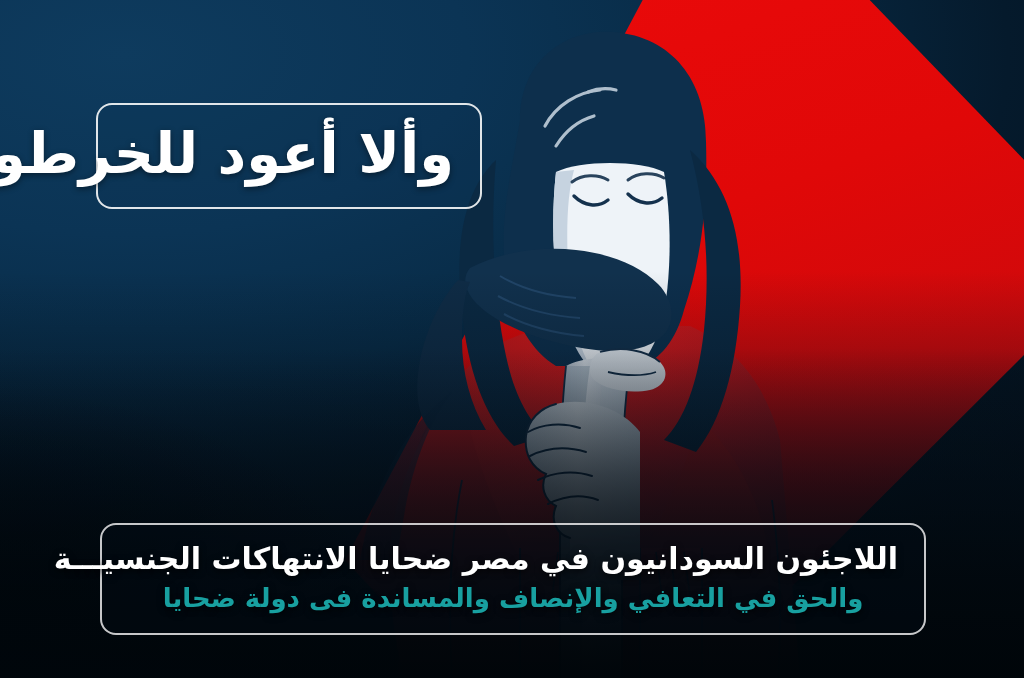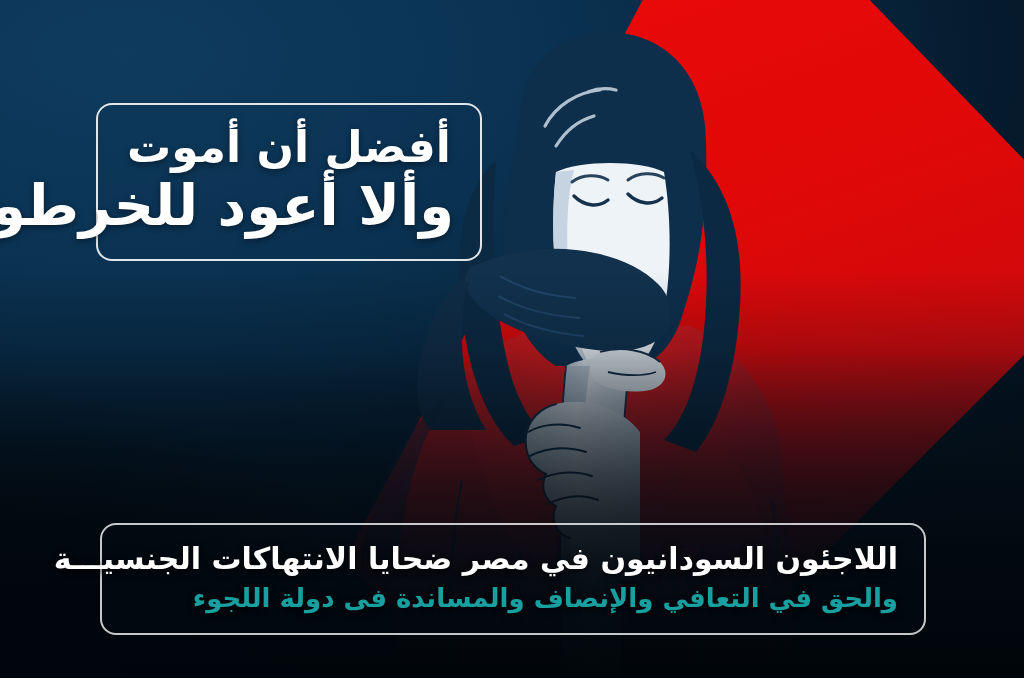--- a/index.html
+++ b/index.html
@@ -76,20 +76,21 @@
   .headline-line.l2{ font-size:56px; }
 
   
   .caption-box{
     position:absolute;
     left:100px; top:523px;
     width:826px;
     padding:14px 26px 16px 26px;
     border:2px solid rgba(255,255,255,.78);
     border-radius:16px;
+    text-align:center;
     background:rgba(2,14,22,.30);
   }
   .caption-line1{
     color:#ffffff;
     font-size:30px;
     font-weight:bold;
     line-height:1.35;
     white-space:nowrap;
     text-shadow:0 2px 7px rgba(0,0,0,.75);
   }
@@ -261,22 +262,21 @@
       <path d="M452,392 C430,420 412,466 404,516 L396,560 L360,560
                C372,490 402,428 452,392 Z" fill="#0d2a44" opacity=".55"></path>
     </svg>
   </div>
 
   <div class="bg-vert"></div>
   <div class="veil"></div>
   <div class="veil-corner"></div>
 
   <div class="headline-box">
-    <div class="headline-line l1">أفضل أن أموت</div>
     <div class="headline-line l2">وألا أعود للخرطوم</div>
   </div>
 
   <div class="caption-box">
     <div class="caption-line1">اللاجئون السودانيون في مصر ضحايا الانتهاكات الجنسيـــة</div>
-    <div class="caption-line2">والحق في التعافي والإنصاف والمساندة فى دولة اللجوء</div>
+    <div class="caption-line2">والحق في التعافي والإنصاف والمساندة فى دولة ضحايا</div>
   </div>
 
 </div>
 
 </body></html>

